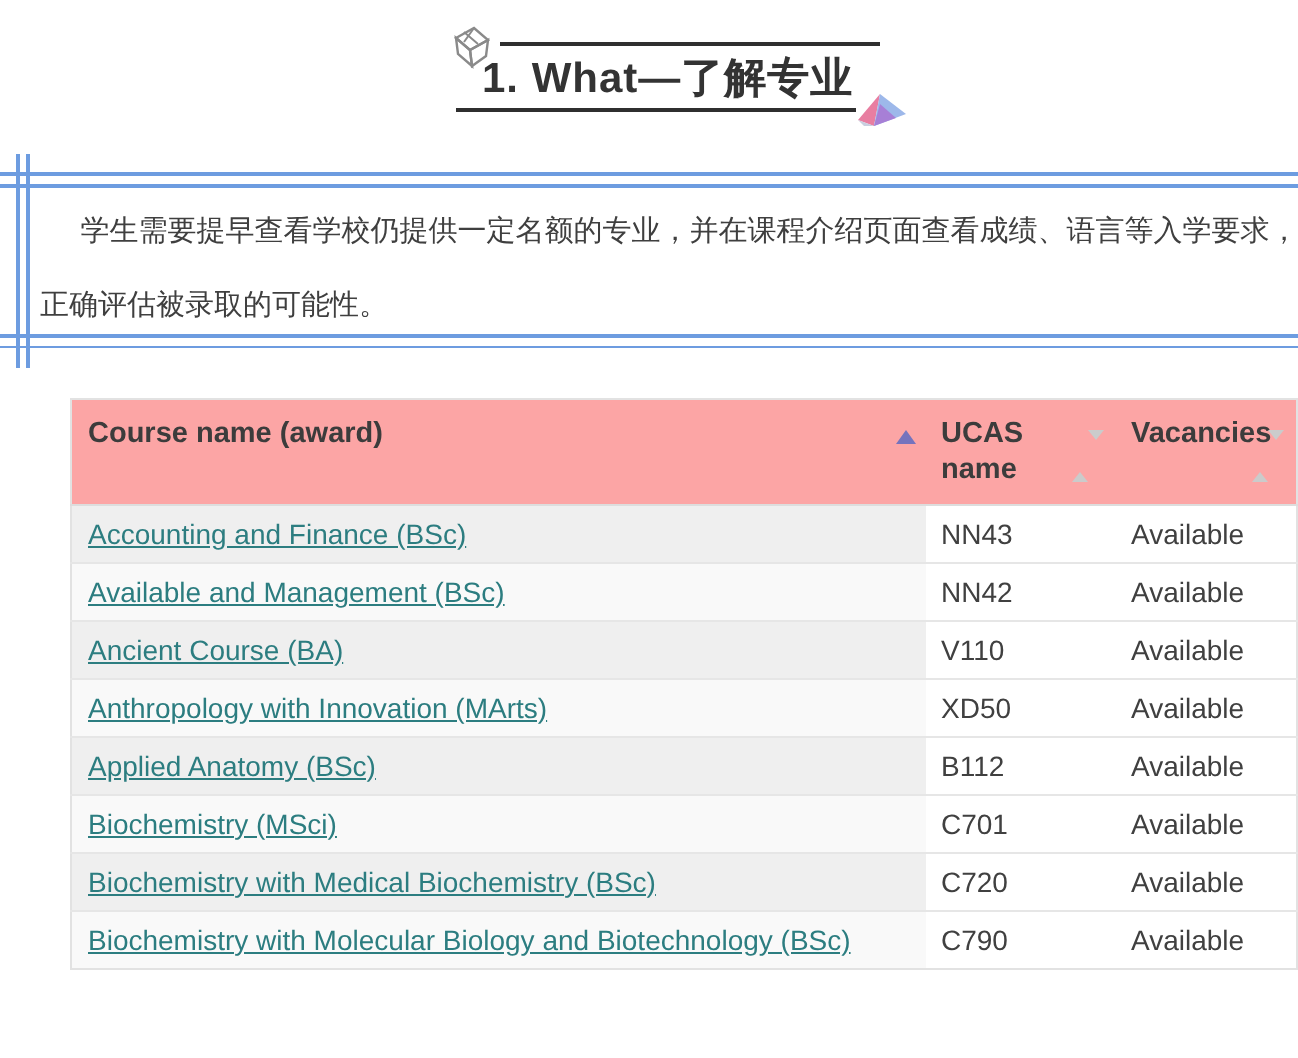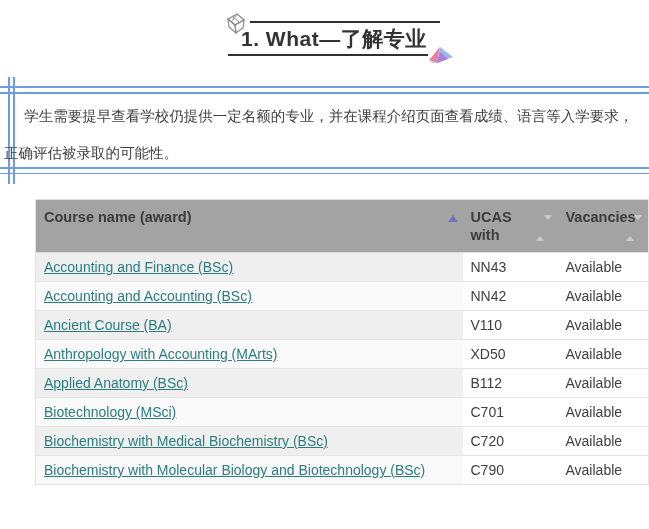--- a/index.html
+++ b/index.html
@@ -18,40 +18,40 @@
   .cube-icon { position:absolute; left:223px; top:9px; }
   .pyramid-icon { position:absolute; left:428px; top:46px; }
 
   
   .frame-h { position:absolute; left:0; width:649px; height:1.5px; background:#6d9ce0; }
   .frame-h.t1 { top:86px; } .frame-h.t2 { top:92px; }
   .frame-h.b1 { top:167px; } .frame-h.b2 { top:172.5px; }
   .frame-v { position:absolute; top:77px; height:107px; width:1.5px; background:#6d9ce0; }
   .frame-v.v1 { left:8px; } .frame-v.v2 { left:13px; }
   .intro {
-    position:absolute; left:4px; top:98px; width:628px;
+    position:absolute; left:20px; top:98px; width:628px;
     font-size:14.5px; line-height:37px; color:#3f3f3f;
   }
   .intro .l1 { text-indent:1.4em; white-space:nowrap; }
   .intro .l2 { white-space:nowrap; }
 
   
   .course-table {
     position:absolute; left:35px; top:199px; width:613px;
     border-collapse:collapse; table-layout:fixed; background:#ffffff;
     border:1px solid #e2e2e2; font-size:14px; color:#404040;
   }
   .course-table col.c1 { width:427px; }
   .course-table col.c2 { width:95px; }
   .course-table col.c3 { width:91px; }
   .course-table th {
     position:relative; text-align:left; vertical-align:top;
     font-size:14.5px; font-weight:bold; color:#3c3c3c;
     padding:8px 20px 8px 8px; line-height:18px;
-    border-bottom:1px solid #dddddd; background:#a3a3a3; cursor:pointer;
+    border-bottom:1px solid #dddddd; background:#fca5a5; cursor:pointer;
   }
   .course-table td {
     height:26px; padding:1px 8px; border-top:1px solid #e6e6e6;
     vertical-align:middle; white-space:nowrap; overflow:hidden;
   }
   .course-table tbody tr:first-child td { border-top:none; }
   .course-table tbody tr:nth-child(odd) td.col-course { background:#efefef; }
   .course-table tbody tr:nth-child(even) td.col-course { background:#f9f9f9; }
   .course-table a { color:#2c7d80; text-decoration:underline; }
 
@@ -113,57 +113,57 @@
         <col class="c2">
         <col class="c3">
       </colgroup>
     <thead>
       <tr>
         <th>
           <span>Course name (award)</span>
           <span class="sort-asc"></span>
         </th>
         <th>
-          <span>UCAS with</span>
+          <span>UCAS name</span>
           <span class="sort-both"><span class="tri-up"></span><span class="tri-down"></span></span>
         </th>
         <th>
           <span>Vacancies</span>
           <span class="sort-both"><span class="tri-up"></span><span class="tri-down"></span></span>
         </th>
       </tr>
     </thead>
     <tbody>
       <tr>
         <td class="col-course"><a href="#">Accounting and Finance (BSc)</a></td>
         <td>NN43</td>
         <td>Available</td>
       </tr>
       <tr>
-        <td class="col-course"><a href="#">Accounting and Accounting (BSc)</a></td>
+        <td class="col-course"><a href="#">Available and Management (BSc)</a></td>
         <td>NN42</td>
         <td>Available</td>
       </tr>
       <tr>
         <td class="col-course"><a href="#">Ancient Course (BA)</a></td>
         <td>V110</td>
         <td>Available</td>
       </tr>
       <tr>
-        <td class="col-course"><a href="#">Anthropology with Accounting (MArts)</a></td>
+        <td class="col-course"><a href="#">Anthropology with Innovation (MArts)</a></td>
         <td>XD50</td>
         <td>Available</td>
       </tr>
       <tr>
         <td class="col-course"><a href="#">Applied Anatomy (BSc)</a></td>
         <td>B112</td>
         <td>Available</td>
       </tr>
       <tr>
-        <td class="col-course"><a href="#">Biotechnology (MSci)</a></td>
+        <td class="col-course"><a href="#">Biochemistry (MSci)</a></td>
         <td>C701</td>
         <td>Available</td>
       </tr>
       <tr>
         <td class="col-course"><a href="#">Biochemistry with Medical Biochemistry (BSc)</a></td>
         <td>C720</td>
         <td>Available</td>
       </tr>
       <tr>
         <td class="col-course"><a href="#">Biochemistry with Molecular Biology and Biotechnology (BSc)</a></td>

